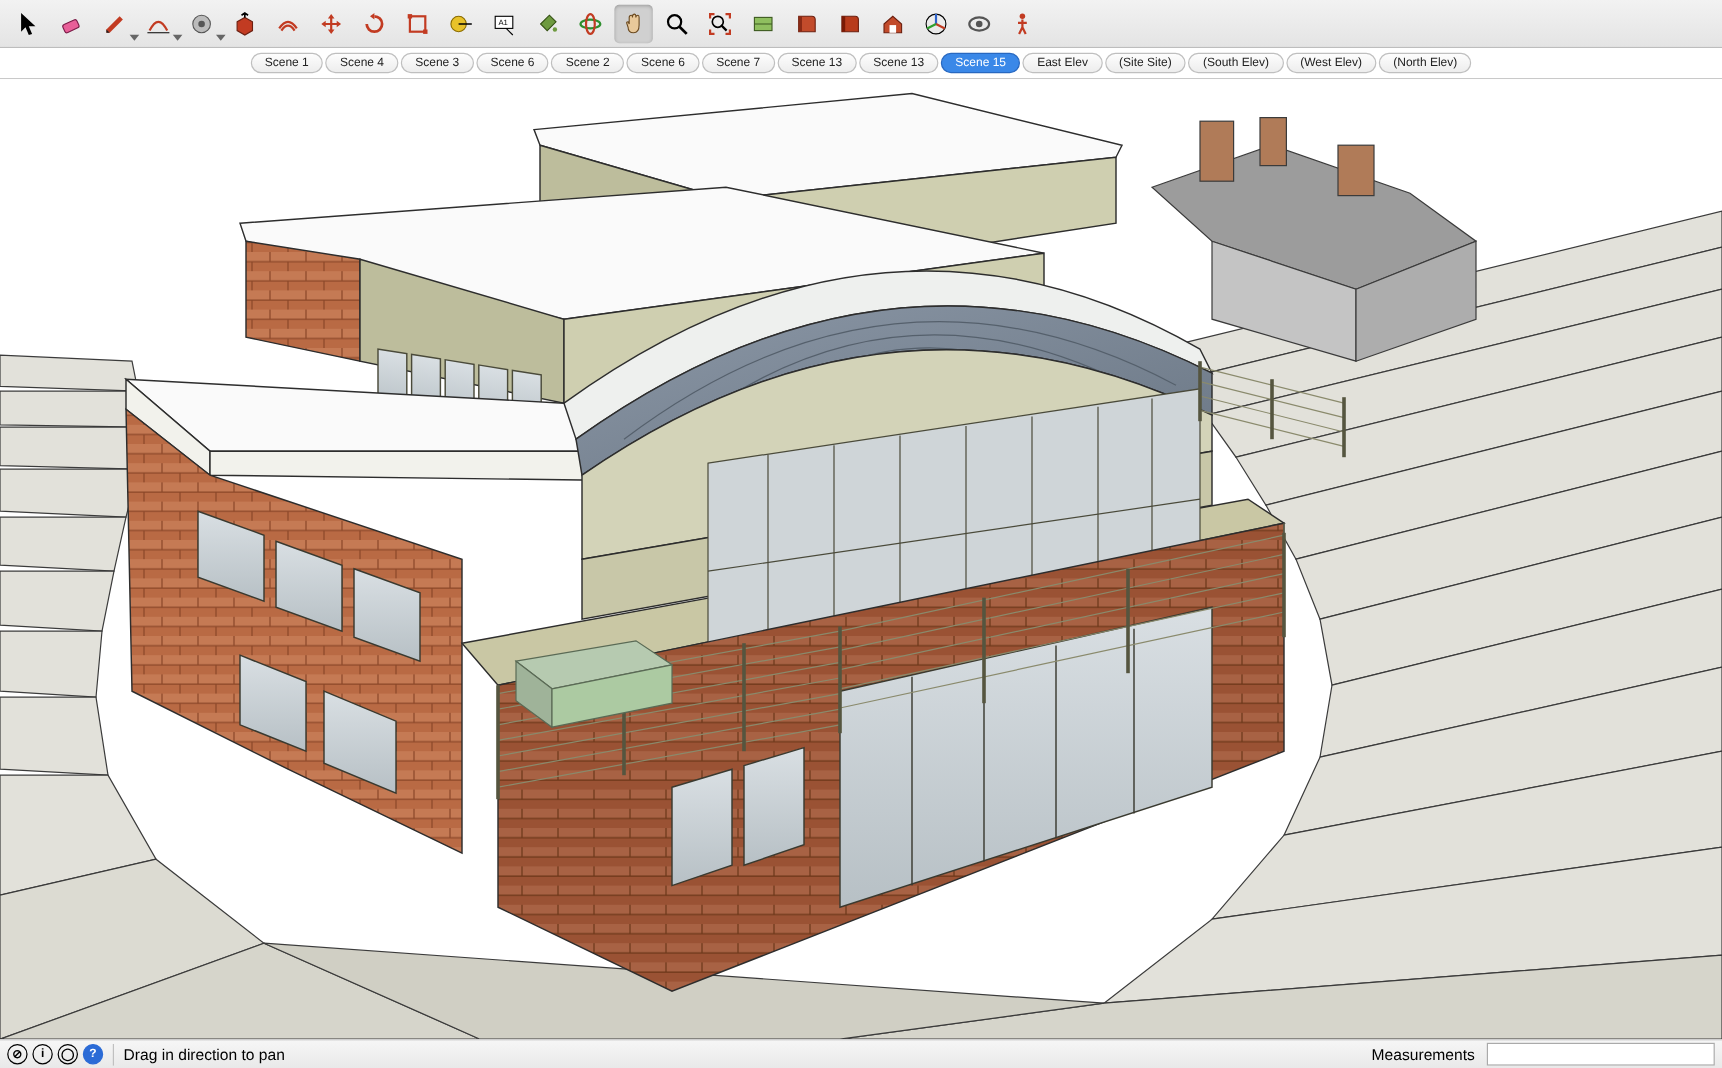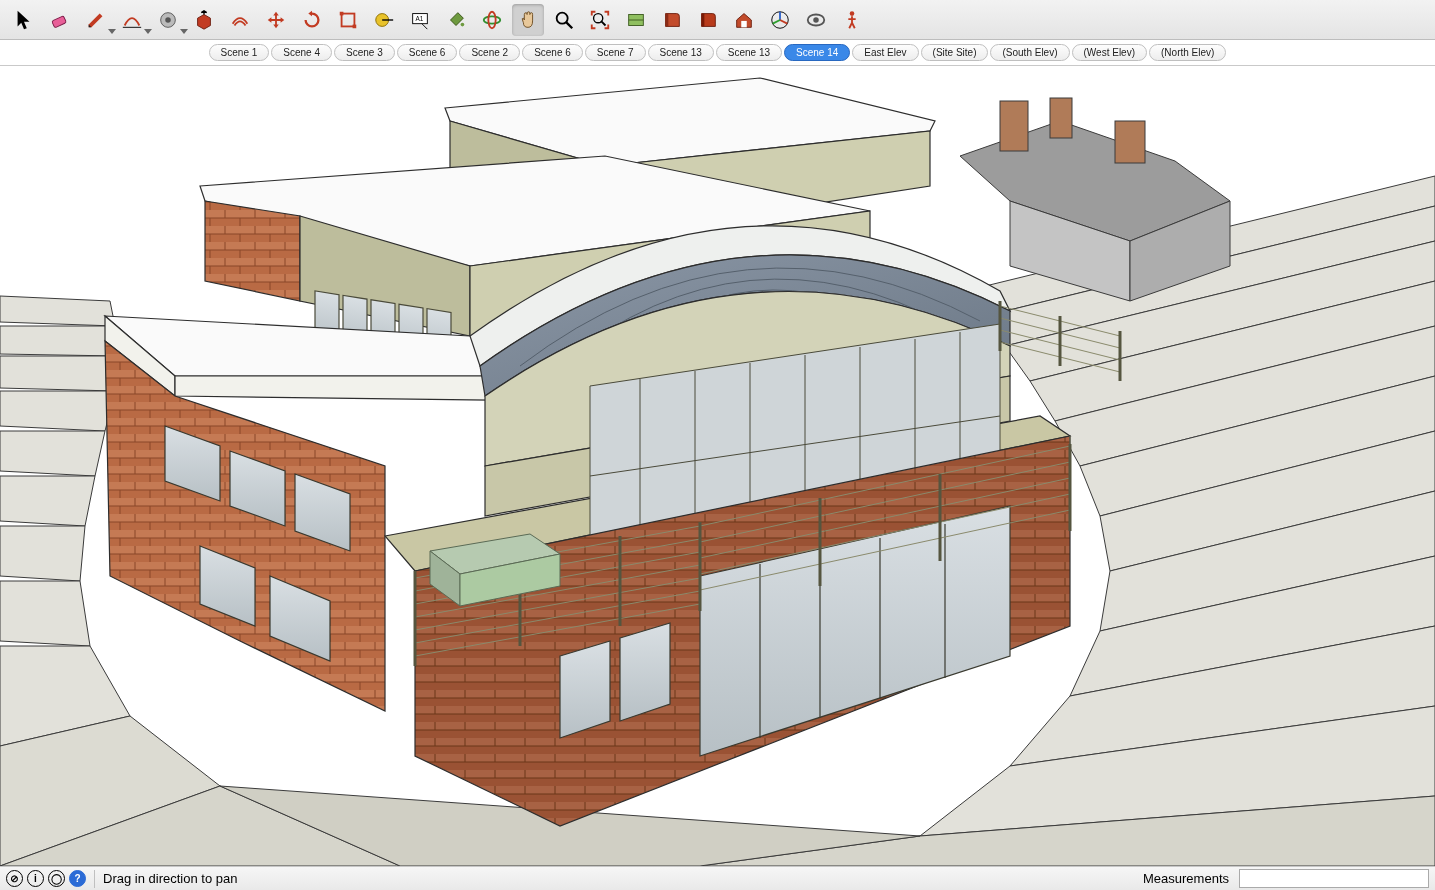--- a/index.html
+++ b/index.html
@@ -289,21 +289,21 @@
 <div class="scene-bar">
   <div class="scene-tab">Scene 1</div>
   <div class="scene-tab">Scene 4</div>
   <div class="scene-tab">Scene 3</div>
   <div class="scene-tab">Scene 6</div>
   <div class="scene-tab">Scene 2</div>
   <div class="scene-tab">Scene 6</div>
   <div class="scene-tab">Scene 7</div>
   <div class="scene-tab">Scene 13</div>
   <div class="scene-tab">Scene 13</div>
-  <div class="scene-tab active">Scene 14</div>
+  <div class="scene-tab active">Scene 15</div>
   <div class="scene-tab">East Elev</div>
   <div class="scene-tab">(Site Site)</div>
   <div class="scene-tab">(South Elev)</div>
   <div class="scene-tab">(West Elev)</div>
   <div class="scene-tab">(North Elev)</div>
 </div>
 
 <div class="viewport">
 <svg viewBox="0 0 1435 800" preserveAspectRatio="xMidYMid slice">
   <defs>

